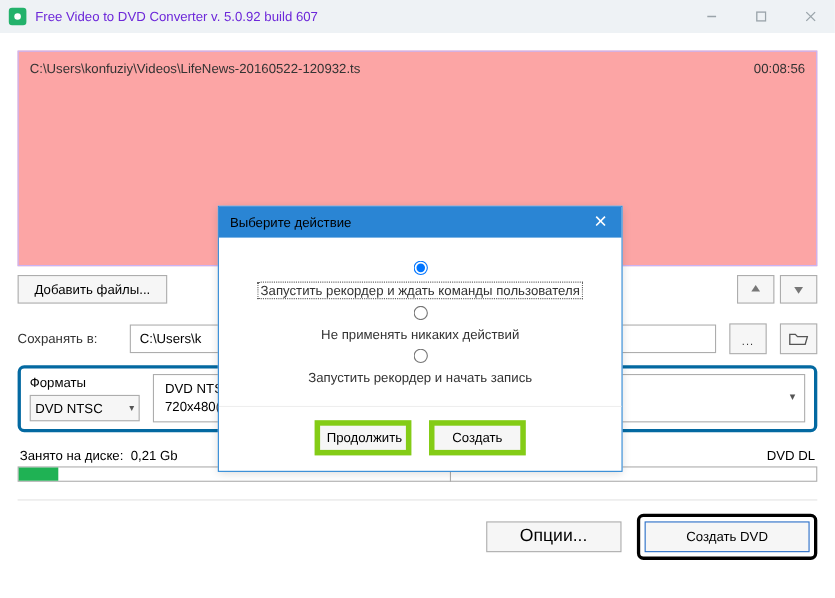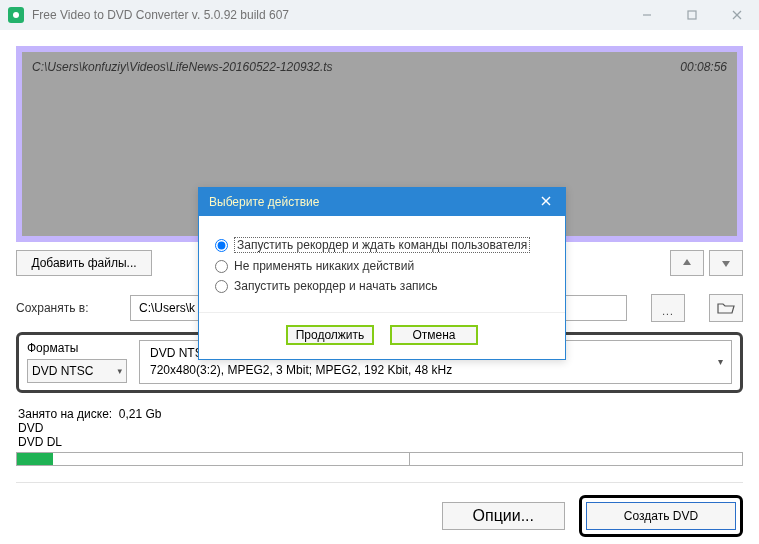--- a/index.html
+++ b/index.html
@@ -1,76 +1,76 @@
 <!DOCTYPE html>
 <html><head>
 <meta charset="utf-8">
 <style>
   * { box-sizing: border-box; font-family: "Segoe UI", Tahoma, sans-serif; }
   body { margin:0; padding:0; background:#fff; width:759px; height:544px; overflow:hidden; }
 
   
-  .titlebar { height:30px; background:#eef2f5; display:flex; align-items:center; padding-left:8px; color:#737373; font-size:12px; }
+  .titlebar { height:30px; background:#eef2f5; display:flex; align-items:center; padding-left:8px; color:#6d28d9; font-size:12px; }
   .titlebar .logo { width:16px; height:16px; background:#23b26b; border-radius:3px; margin-right:8px; position:relative; display:flex; align-items:center; justify-content:center;}
   .titlebar .logo::after { content:""; width:6px; height:6px; background:#fff; border-radius:50%; }
   .titlebar .title { flex:1; }
   .titlebar .winbtns { display:flex; align-items:center; height:100%; }
   .titlebar .winbtn { width:45px; height:100%; color:#9aa4aa; display:flex; align-items:center; justify-content:center; font-size:14px; }
   .titlebar .winbtn svg { stroke:#9aa4aa; }
 
   .content { padding:16px 16px 10px 16px; position:relative; }
 
   
-  .filebox { height:196px; border:6px solid #c4b5fd; background:#a3a3a3; padding:6px 10px; overflow:hidden; position:relative;font-style:italic; }
+  .filebox { height:196px; border:1px solid #c4b5fd; background:#fca5a5; padding:6px 10px; overflow:hidden; position:relative; }
   .filebox .row { display:flex; justify-content:space-between; font-size:12px; color:#333; padding:2px 0; }
   .filebox .row .path { }
   .filebox .row .dur { }
 
   .filebar { display:flex; justify-content:space-between; margin-top:8px; }
   .sqbtn { height:26px; border:1px solid #adadad; background:#f6f6f6; font-size:12px; display:flex; align-items:center; justify-content:center; cursor:pointer; }
   .addbtn { width:136px; padding:0 12px; }
   .arrowbtn { width:34px; margin-left:5px; }
 
-  .rowline { display:flex; align-items:center; margin-top:18px; font-size:12px; color:#333; gap:24px; }
+  .rowline { display:flex; align-items:center; margin-top:18px; font-size:12px; color:#333; gap:12px; }
   .rowline .label { width:90px; }
   .rowline .txtinput { flex:1; height:26px; border:1px solid #adadad; padding:0 8px; font-size:12px; background:#fff; }
   .rowline .dots { width:34px; height:28px; border:1px solid #adadad; background:#f6f6f6; display:flex; align-items:flex-end; justify-content:center; padding-bottom:4px; letter-spacing:1px; font-size:10px;}
   .rowline .folder { width:34px; height:28px; border:1px solid #adadad; background:#f6f6f6; display:flex; align-items:center; justify-content:center;}
 
   
-  .redwrap { border:3px solid #404040; border-radius:6px; padding:5px 8px 6px 8px; margin-top:10px; display:flex; align-items:center; gap:12px; }
+  .redwrap { border:3px solid #0369a1; border-radius:6px; padding:5px 8px 6px 8px; margin-top:10px; display:flex; align-items:center; gap:12px; }
   .formats-left { display:flex; flex-direction:column; gap:4px; }
   .formats-left .lbl { font-size:12px; }
   .fmtselect { width:100px; height:24px; border:1px solid #adadad; background:#f6f6f6; font-size:12px; padding:0 4px; display:flex; align-items:center; justify-content:space-between; }
   .fmtinfo { flex:1; height:44px; border:1px solid #adadad; background:#fff; font-size:12px; padding:4px 20px 4px 10px; line-height:1.4; display:flex; flex-direction:column; justify-content:center; position:relative;}
   .fmtinfo .drop { position:absolute; right:8px; top:50%; transform:translateY(-50%); font-size:10px; color:#555;}
 
-  .diskrow { display:flex; justify-content:space-between; font-size:12px; margin-top:14px; padding:0 2px;flex-direction:column; }
+  .diskrow { display:flex; justify-content:space-between; font-size:12px; margin-top:14px; padding:0 2px; }
   .progress { height:14px; border:1px solid #adadad; background:#fff; margin-top:3px; position:relative; }
   .progress .fill { position:absolute; left:0; top:0; bottom:0; width:5%; background:#1fb254; }
   .progress .tick { position:absolute; top:-1px; bottom:-1px; width:1px; background:#adadad; }
 
   .divider { height:1px; background:#e3e3e3; margin:16px 0 12px 0; }
 
   .bottom { display:flex; justify-content:flex-end; gap:14px; align-items:center; }
   .btn { height:28px; padding:0 30px; border:1px solid #adadad; background:#f6f6f6; font-size:16px; display:flex; align-items:center;}
   .createwrap { border:3px solid #000000; border-radius:6px; padding:4px; }
   .createbtn { height:28px; width:150px; border:1px solid #2a6fc9; background:#f6f6f6; font-size:12px; display:flex; align-items:center; justify-content:center;}
 
   
   .modal { position:absolute; left:198px; top:157px; width:368px; background:#fff; border:1px solid #2a85d4; box-shadow:0 2px 8px rgba(0,0,0,0.15); }
-  .modal .mtitle { height:28px; background:#2a85d4; color:#fef9c3; display:flex; align-items:center; justify-content:space-between; padding:0 10px; font-size:12px;}
+  .modal .mtitle { height:28px; background:#2a85d4; color:#000000; display:flex; align-items:center; justify-content:space-between; padding:0 10px; font-size:12px;}
   .modal .mtitle .close { width:18px; text-align:center; }
   .modal .mbody { padding:12px 16px 6px 16px; font-size:12px; color:#333;}
   .radiogrp { margin-top:6px; }
-  .radioline { display:flex; align-items:center; gap:6px; padding:3px 0; font-size:12px;}
+  .radioline { display:flex; align-items:center; gap:6px; padding:3px 0; font-size:12px;flex-direction:column;}
   .radioline input { margin:0; }
   .radioline.sel span { border:1px dotted #666; padding:0 2px;}
   .mbuttons { display:flex; justify-content:center; gap:16px; padding:12px 0 14px 0; border-top:1px solid #eee; margin-top:10px;}
-  .mbtn { height:20px; width:88px; border:2px solid #84cc16; background:#f6f6f6; font-size:12px;}
+  .mbtn { height:32px; width:88px; border:5px solid #84cc16; background:#f6f6f6; font-size:12px;}
 </style>
 </head>
 <body>
 
 <div class="titlebar">
   <div class="logo"></div>
   <div class="title">Free Video to DVD Converter  v. 5.0.92 build 607</div>
   <div class="winbtns">
     <div class="winbtn">
         <svg width="10" height="10">
@@ -184,17 +184,17 @@
           <span>Не применять никаких действий</span>
         </label>
         <label class="radioline">
           <input type="radio" name="act" style="">
           <span>Запустить рекордер и начать запись</span>
         </label>
       </div>
     </div>
     <div class="mbuttons">
       <button class="mbtn">Продолжить</button>
-      <button class="mbtn">Отмена</button>
+      <button class="mbtn">Создать</button>
     </div>
   </div>
 
 </div>
 
 </body></html>

